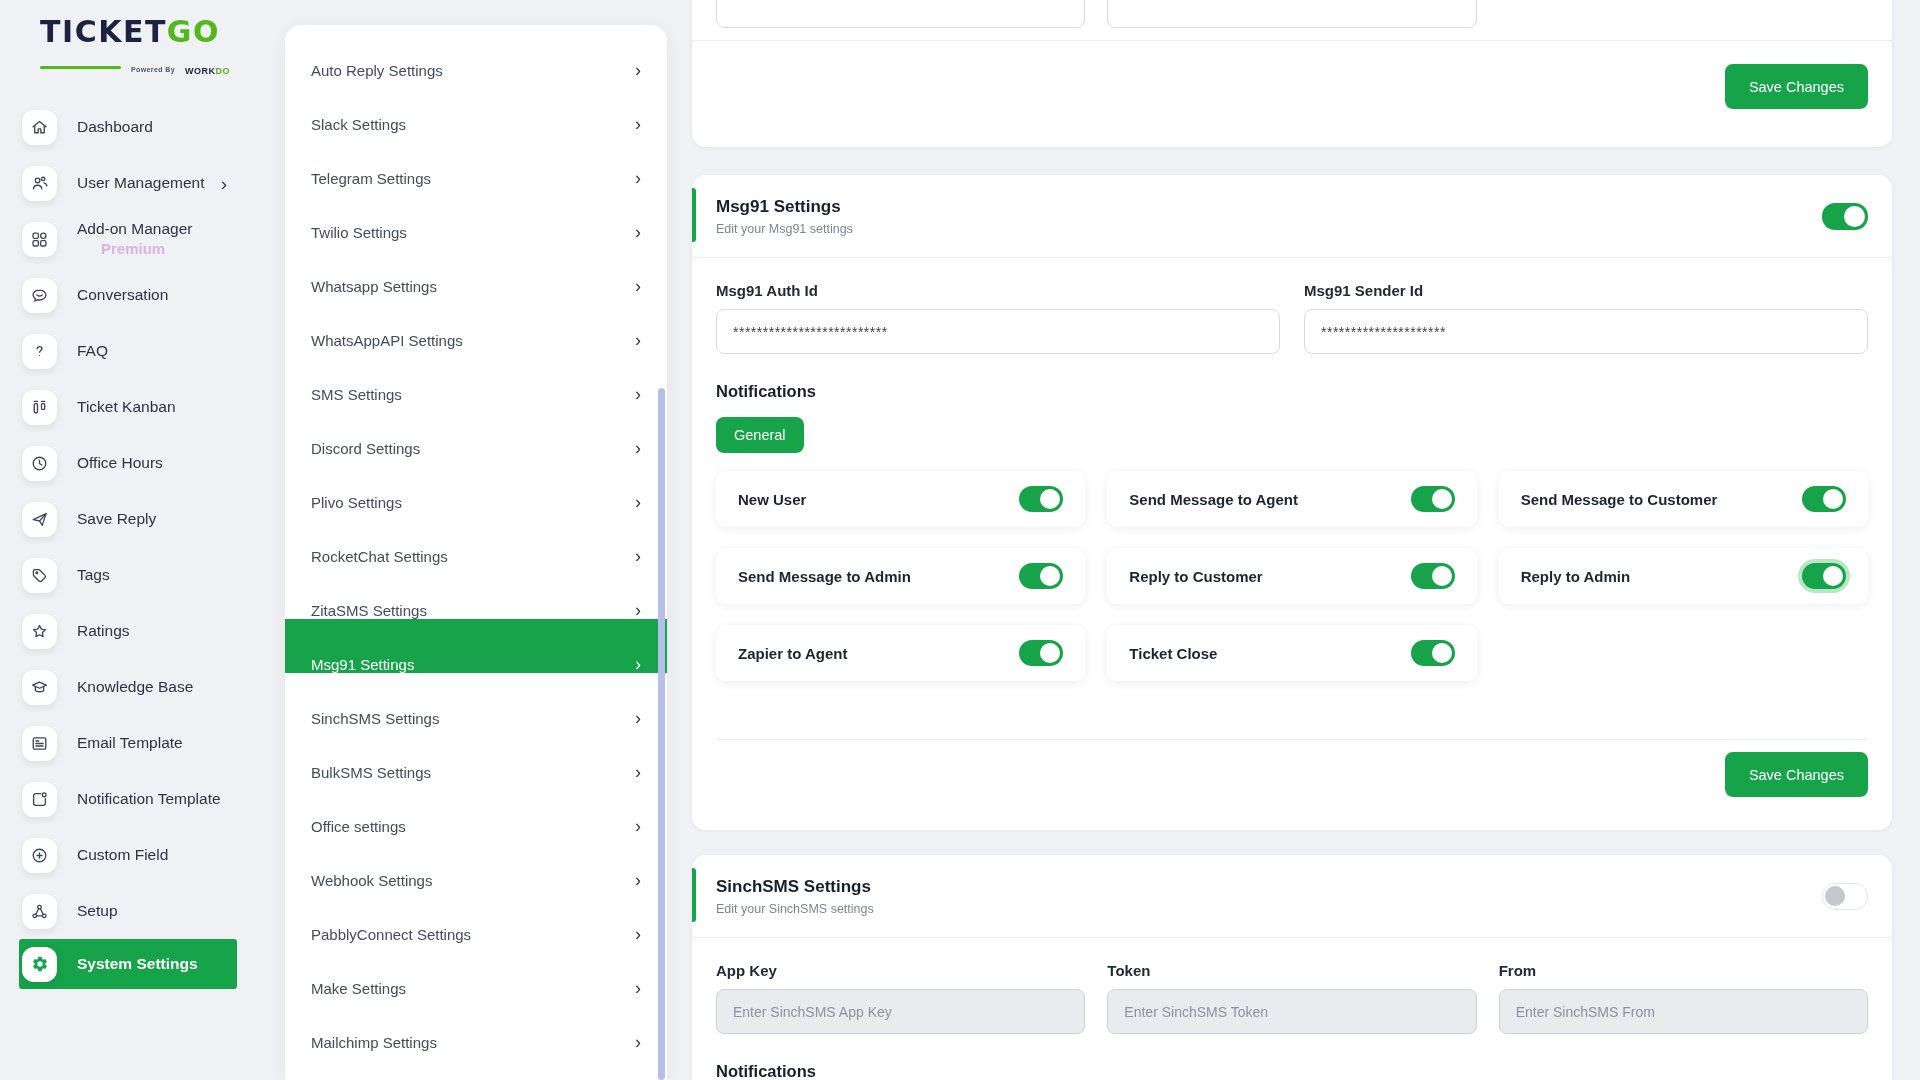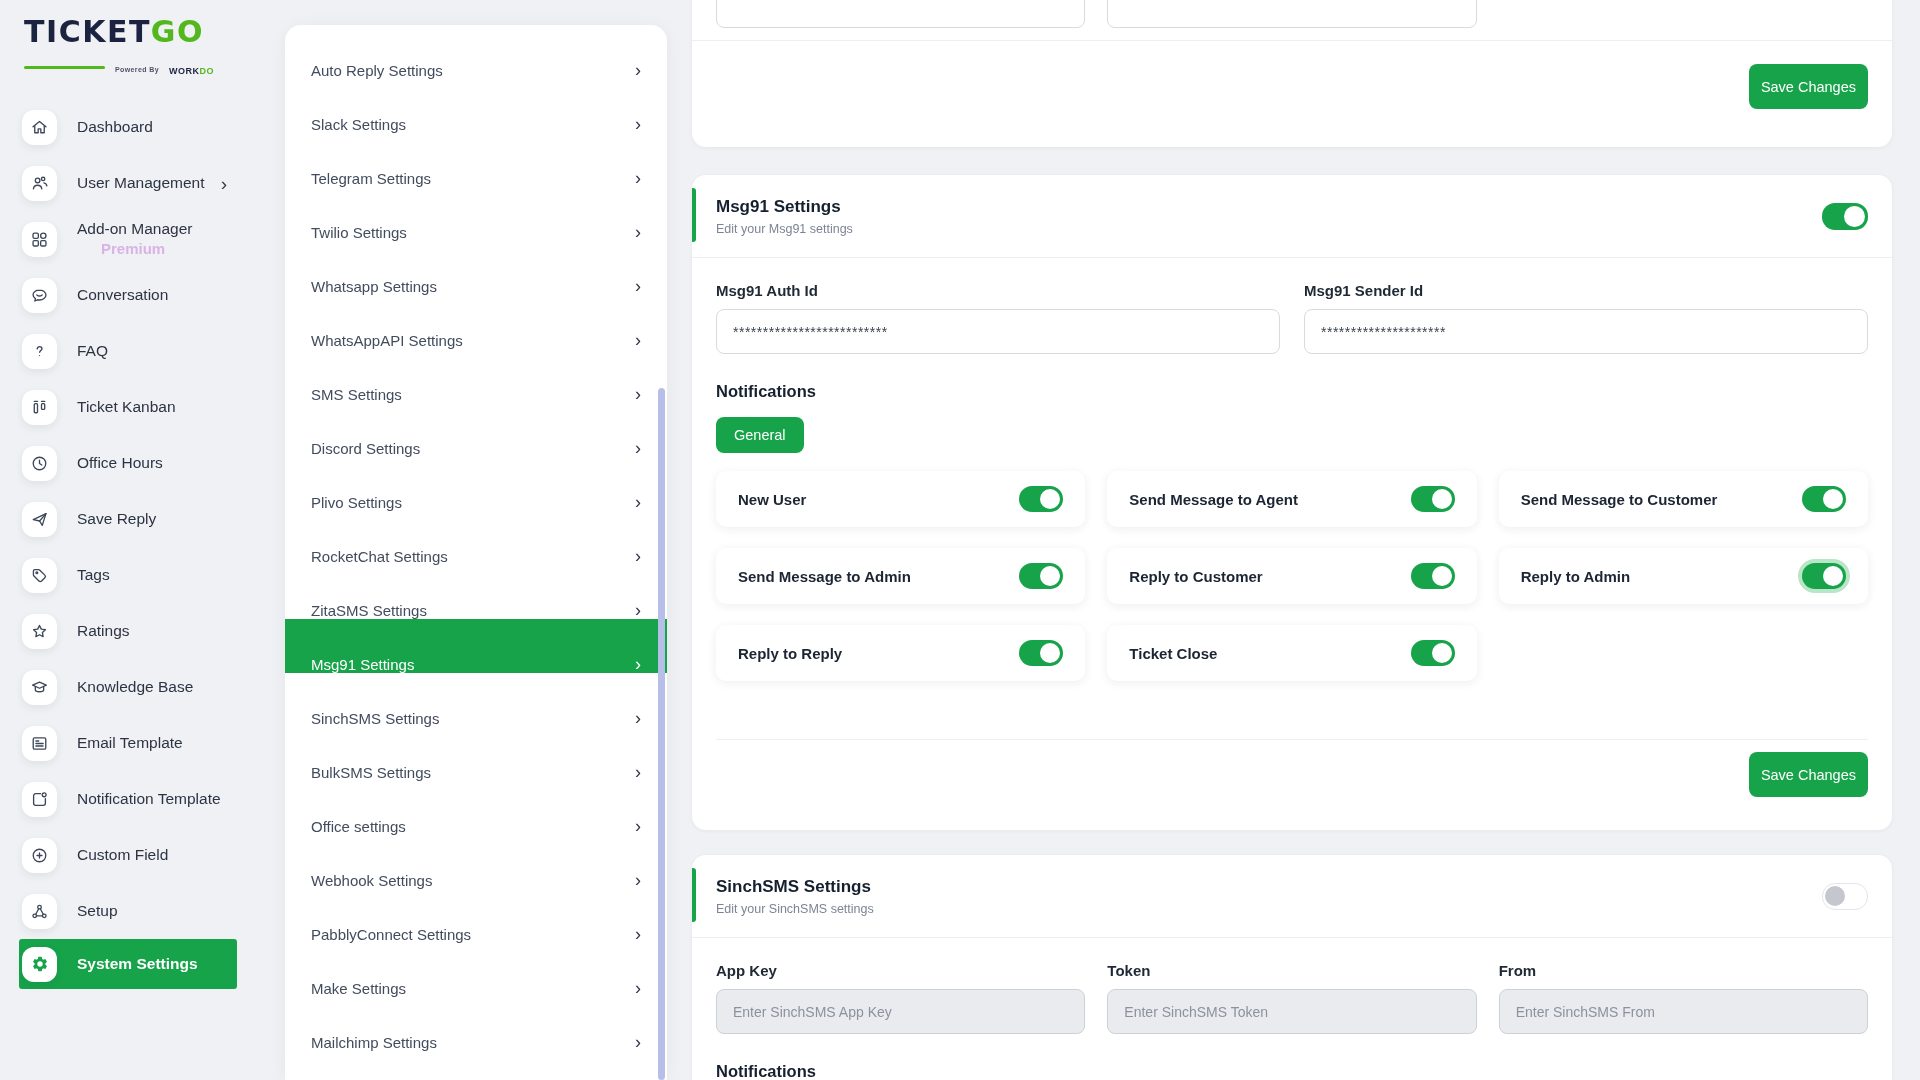--- a/index.html
+++ b/index.html
@@ -13,21 +13,21 @@
     --border:#eceef1;
     --input-border:#d7dbe1;
   }
   *{box-sizing:border-box;margin:0;padding:0}
   html,body{width:1920px;height:1080px;overflow:hidden}
   body{background:var(--bg);font-family:"Liberation Sans",sans-serif;color:var(--text-dark)}
   .app{position:relative;width:1920px;height:1080px}
 
   
   .sidebar{position:absolute;left:0;top:0;width:285px;height:1080px;padding-top:14px}
-  .logo{padding-left:24px}
+  .logo{padding-left:40px}
   .logo-text{font-size:30px;font-weight:800;letter-spacing:1.5px;color:#1c2340;font-family:"DejaVu Sans",sans-serif}
   .logo-text .go{color:var(--logo-green)}
   .logo-sub{display:flex;align-items:flex-start;gap:10px;margin-top:17px;width:190px}
   .logo-line{width:88px;height:3px;background:var(--logo-green);border-radius:2px}
   .powered{font-size:7px;font-weight:700;color:#4c5468;letter-spacing:.4px;white-space:nowrap}
   .workdo{font-size:9px;font-weight:800;color:#1c2340;letter-spacing:.5px;white-space:nowrap}
   .workdo em{font-style:normal;color:var(--logo-green)}
 
   nav{margin-top:23px}
   .nav-item{display:flex;align-items:center;height:56px;padding:0 14px 0 22px;cursor:pointer}
@@ -56,21 +56,21 @@
   .content{position:absolute;left:692px;top:0;width:1200px}
   .card{background:var(--card);border-radius:14px;box-shadow:0 1px 4px rgba(20,30,60,.05)}
 
   
   .card-prev{position:relative;height:207px;margin-top:-60px;overflow:hidden}
   .prev-fields{position:absolute;top:43px;left:24px;width:1152px;display:grid;grid-template-columns:repeat(3,1fr);gap:22px}
   .prev-input{height:45px;border:1px solid var(--input-border);border-radius:8px;background:#fff}
   .prev-divider{position:absolute;top:100px;left:0;right:0;height:1px;background:var(--border)}
   .prev-footer{position:absolute;top:124px;right:24px}
 
-  .btn-save{background:var(--green);color:#fff;border:none;border-radius:8px;height:45px;padding:0 12px;
+  .btn-save{background:var(--green);color:#fff;border:none;border-radius:8px;height:45px;padding:0 24px;
     font-size:14.5px;font-weight:500;font-family:inherit;cursor:pointer}
   .btn-tab{background:var(--green);color:#fff;border:none;border-radius:8px;height:36px;padding:0 18px;
     font-size:14.5px;font-weight:500;font-family:inherit;cursor:pointer}
 
   
   .card-settings{margin-top:28px;position:relative}
   .card-header{position:relative;display:flex;align-items:center;padding:18px 24px;min-height:82px}
   .card-header::before{content:"";position:absolute;left:0;top:13px;width:4px;height:54px;background:var(--green);border-radius:0 3px 3px 0}
   .card-title{font-size:17px;font-weight:700;color:#14202e}
   .card-subtitle{font-size:12.5px;color:var(--muted);margin-top:5px}
@@ -445,21 +445,21 @@
             </div>
             <div class="toggle-card">
               <span class="toggle-label">Reply to Customer</span>
               <span class="toggle on"></span>
             </div>
             <div class="toggle-card">
               <span class="toggle-label">Reply to Admin</span>
               <span class="toggle on focused"></span>
             </div>
             <div class="toggle-card">
-              <span class="toggle-label">Reply to Reply</span>
+              <span class="toggle-label">Zapier to Agent</span>
               <span class="toggle on"></span>
             </div>
             <div class="toggle-card">
               <span class="toggle-label">Ticket Close</span>
               <span class="toggle on"></span>
             </div>
           </div>
         <div class="spacer-divider"></div>
       </div>
       <div class="card-footer" style="margin-top:-24px">

